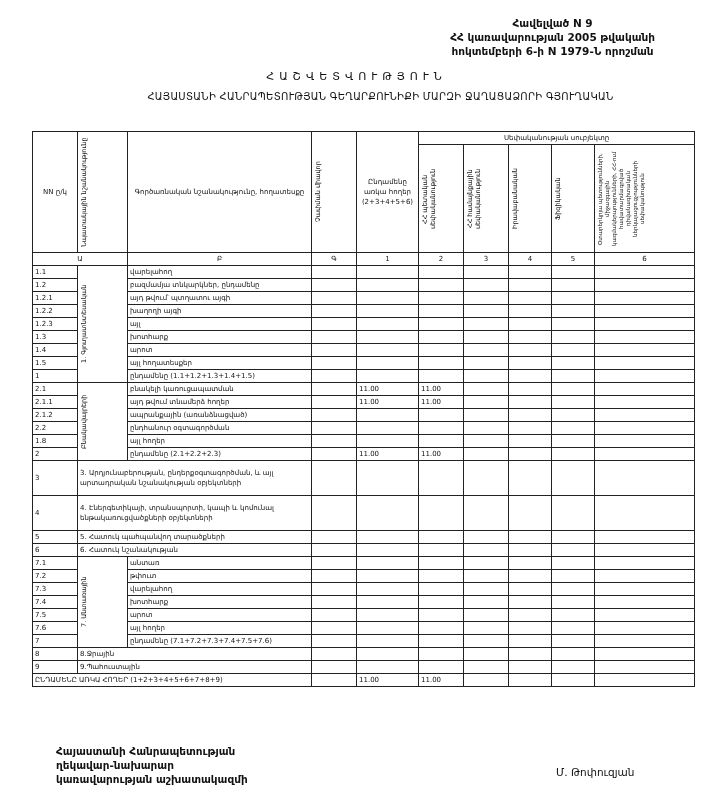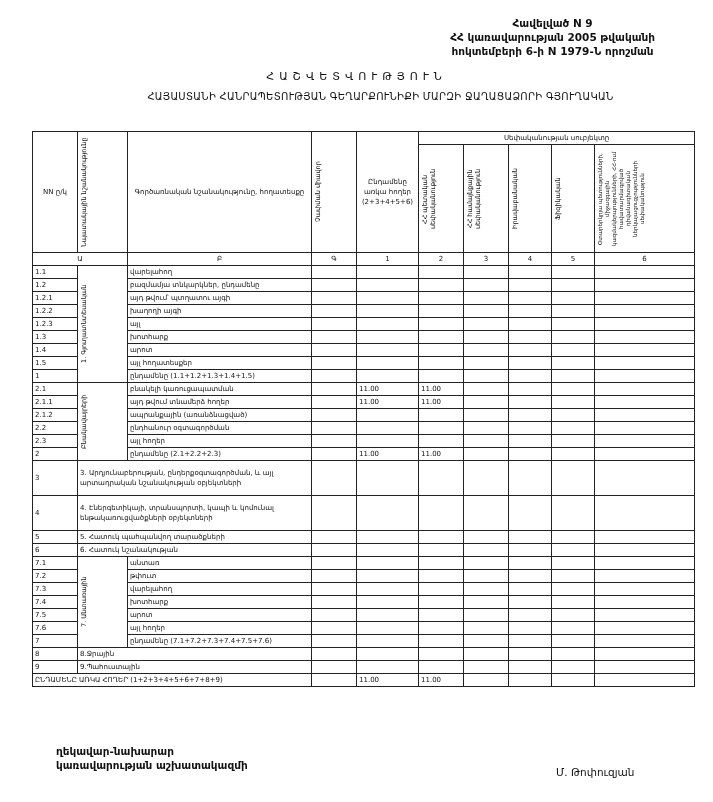--- a/index.html
+++ b/index.html
@@ -241,21 +241,21 @@
         <td>ընդհանուր օգտագործման</td>
         <td></td>
         <td class="r"></td>
         <td class="r"></td>
         <td></td>
         <td></td>
         <td></td>
         <td></td>
       </tr>
       <tr>
-        <td class="c">2.3</td>
+        <td class="c">1.8</td>
         <td>այլ հողեր</td>
         <td></td>
         <td class="r"></td>
         <td class="r"></td>
         <td></td>
         <td></td>
         <td></td>
         <td></td>
       </tr>
       <tr>
@@ -422,16 +422,17 @@
         <td class="r">11.00</td>
         <td></td>
         <td></td>
         <td></td>
         <td></td>
       </tr>
     </tbody>
 </table>
 
 <div class="sig-left">
+  <div>Հայաստանի Հանրապետության</div>
   <div>ղեկավար-նախարար</div>
   <div>կառավարության աշխատակազմի</div>
 </div>
 <div class="sig-right">Մ. Թոփուզյան</div>
 
 </body></html>

